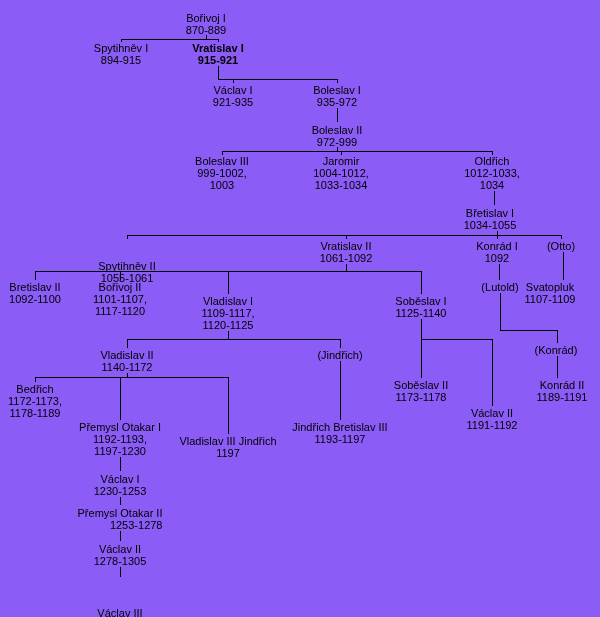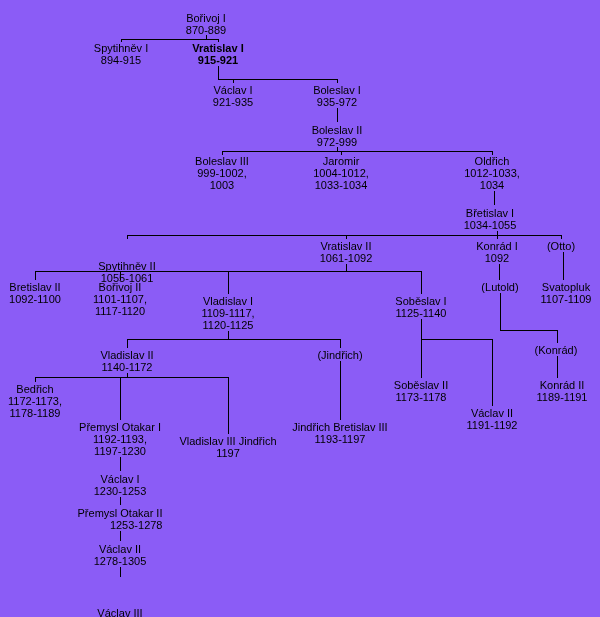--- a/index.html
+++ b/index.html
@@ -166,21 +166,21 @@
         <div>1109-1117,</div>
         <div>1120-1125</div>
       </div>
       <div class="node" style="left: 421px; top: 295px;">
         <div>Soběslav I</div>
         <div>1125-1140</div>
       </div>
       <div class="node" style="left: 500px; top: 281px;">
         <div>(Lutold)</div>
       </div>
-      <div class="node" style="left: 566px; top: 281px;">
+      <div class="node" style="left: 550px; top: 281px;">
         <div>Svatopluk</div>
         <div>1107-1109</div>
       </div>
       <div class="node" style="left: 127px; top: 349px;">
         <div>Vladislav II</div>
         <div>1140-1172</div>
       </div>
       <div class="node" style="left: 340px; top: 349px;">
         <div>(Jindřich)</div>
       </div>

